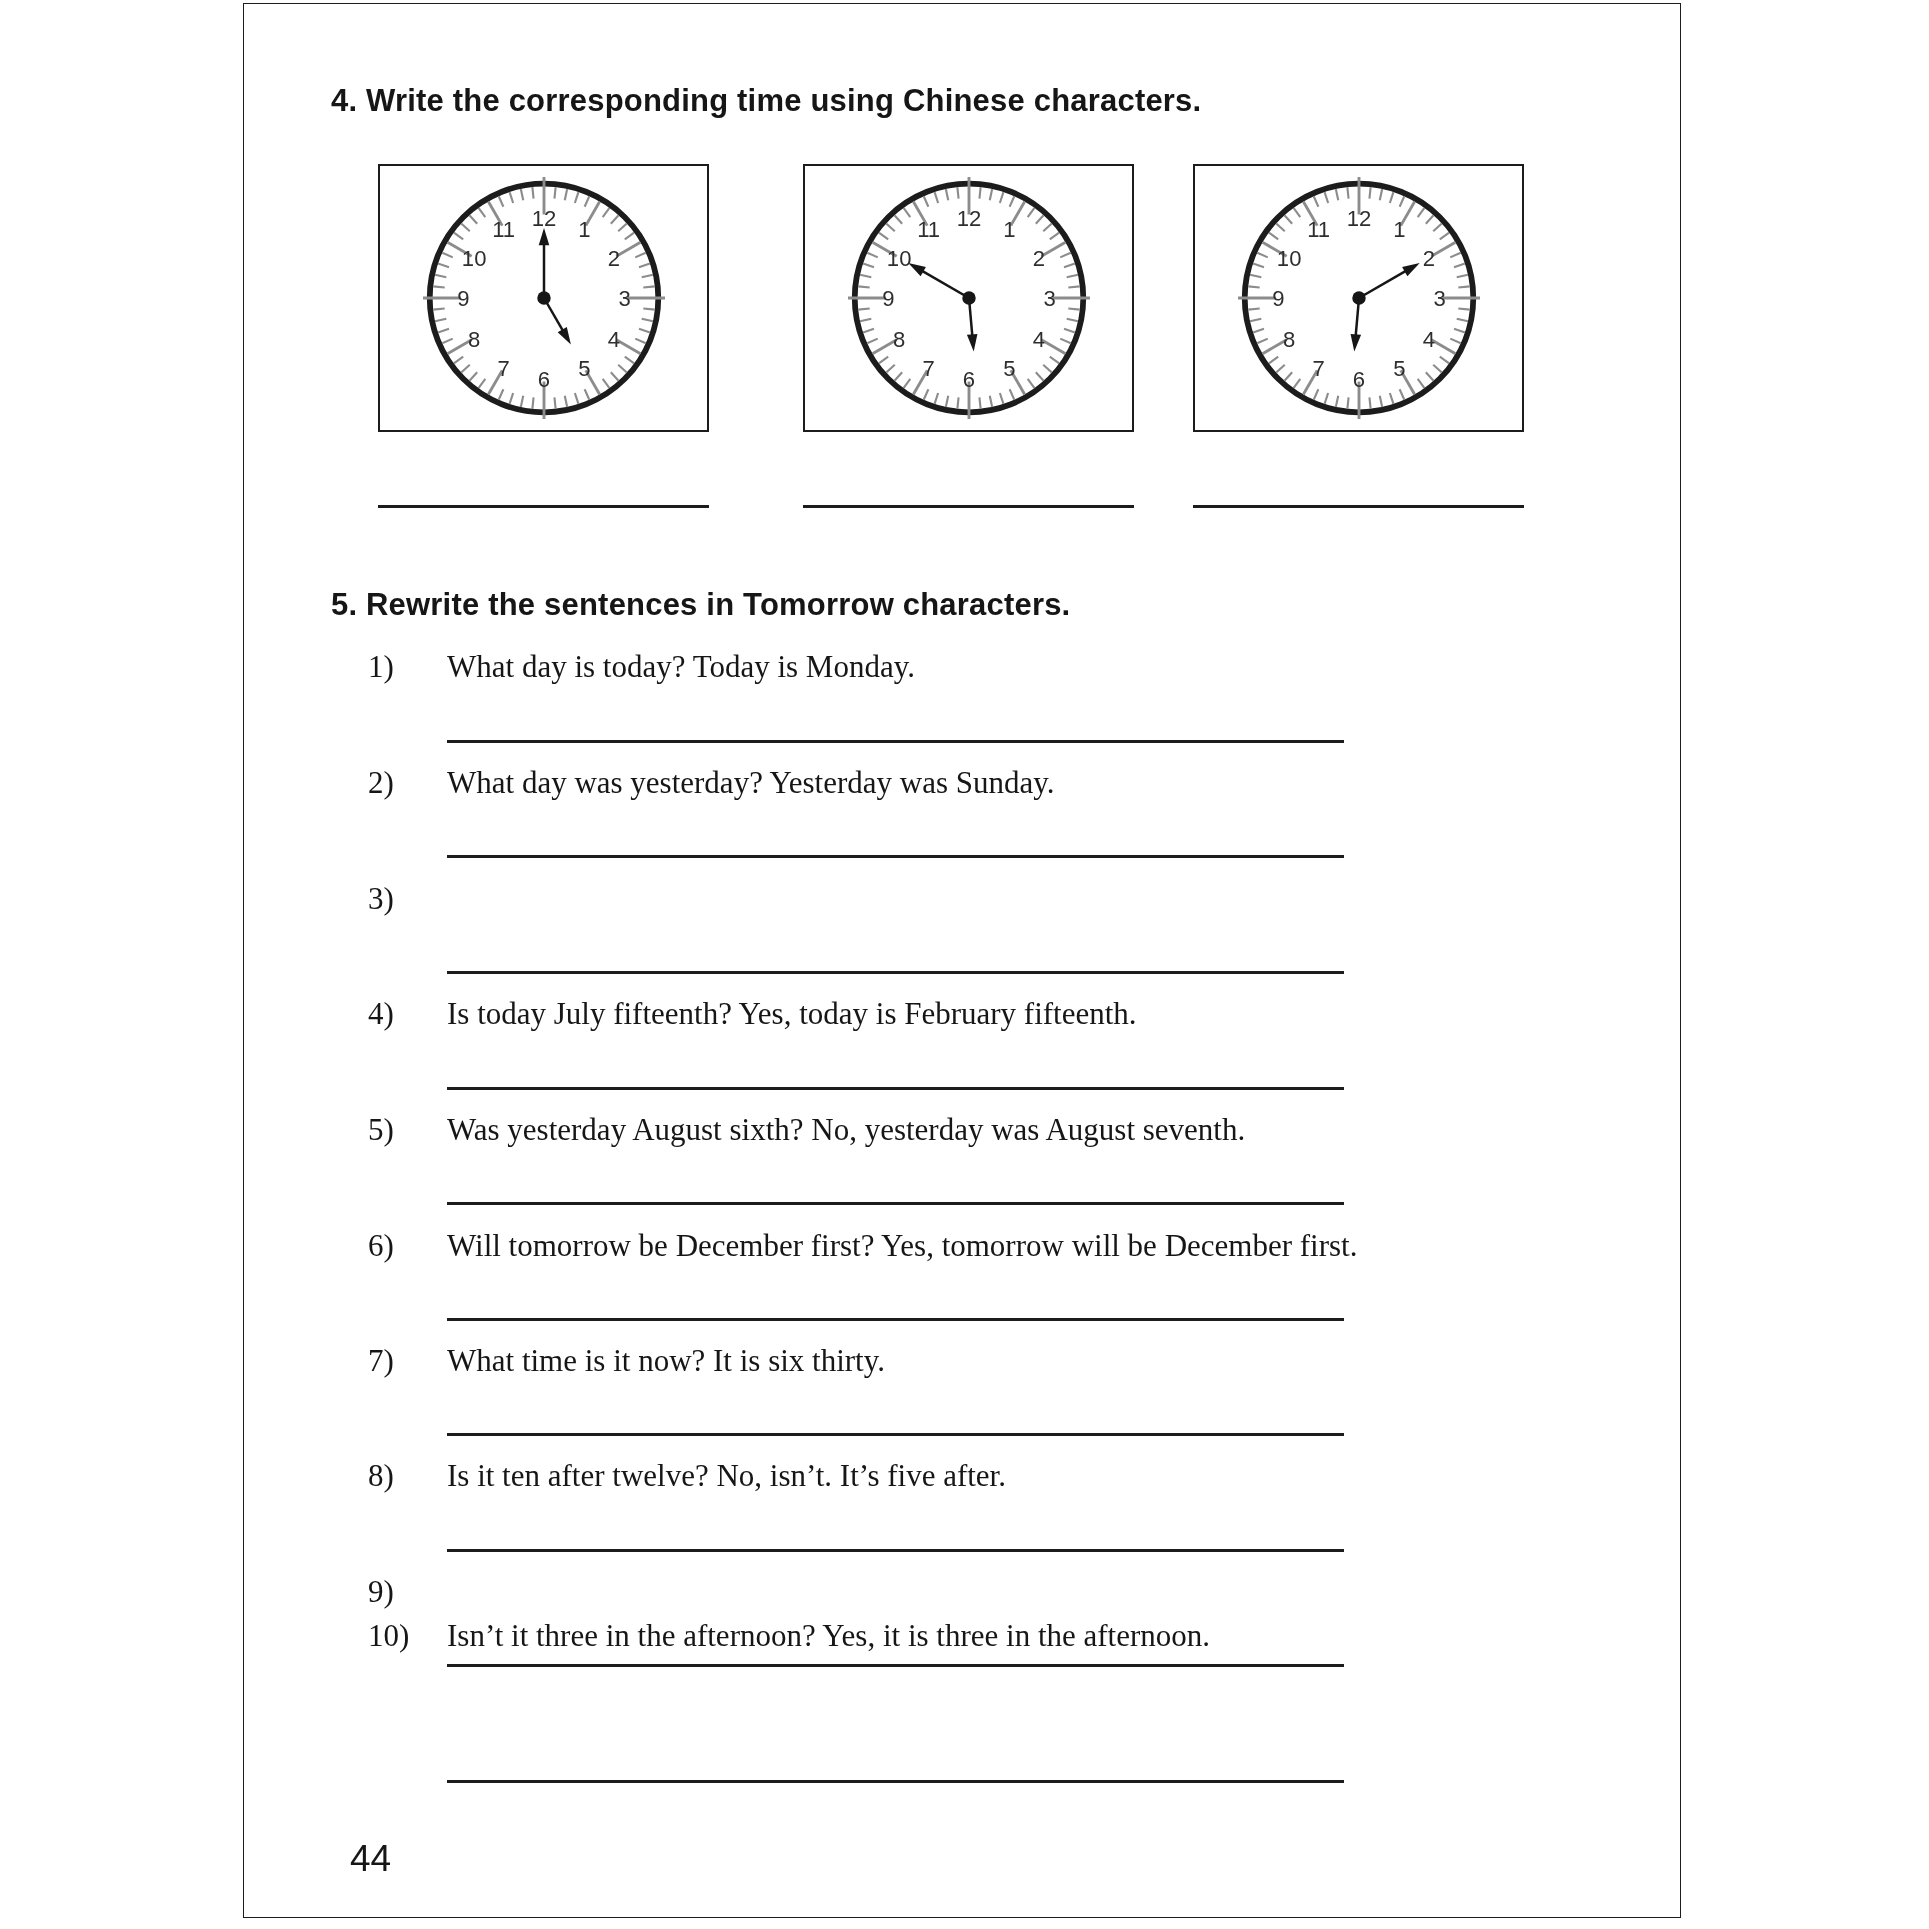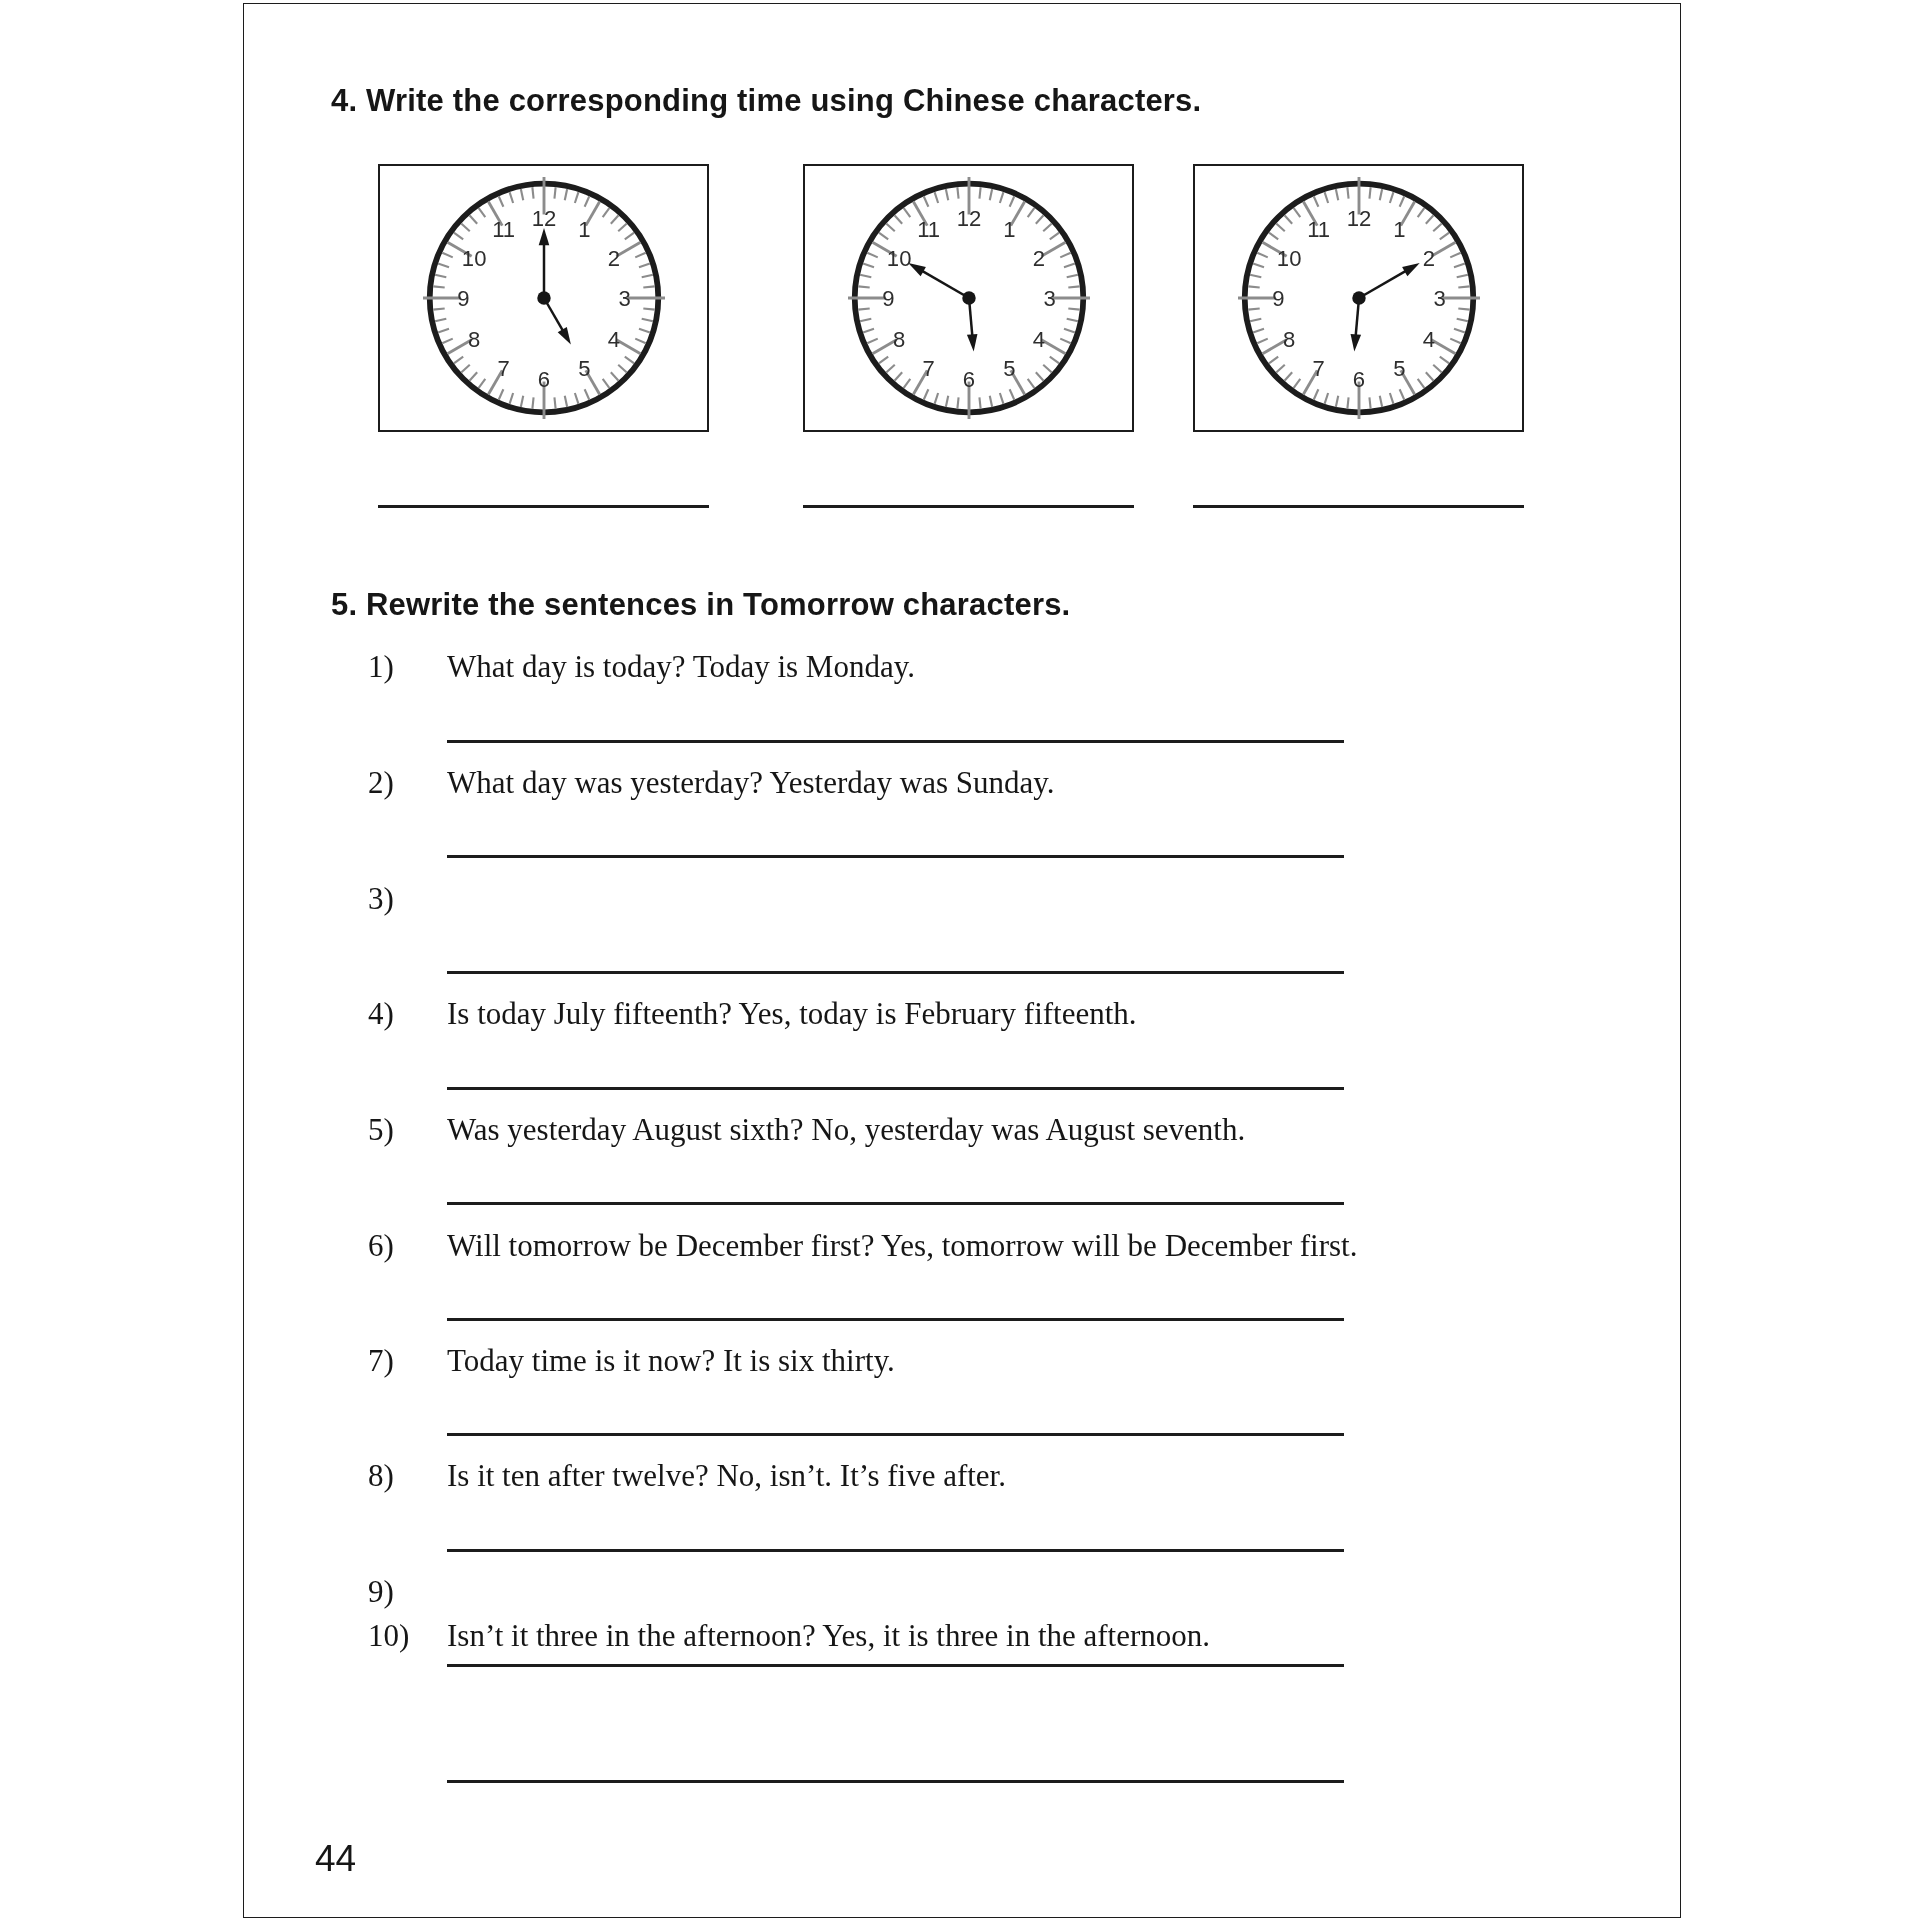--- a/index.html
+++ b/index.html
@@ -23,21 +23,21 @@
     border:2.9px solid #1c1c1c;box-sizing:border-box;
     display:flex;align-items:center;justify-content:center;
   }
   .blank{position:absolute;height:2.9px;background:#1c1c1c;}
   .item-row{
     position:absolute;left:368px;display:flex;color:#161616;
     font:400 31px/38px "Liberation Serif",serif;white-space:nowrap;
   }
   .item-num{width:79px;flex:none;}
   .page-num{
-    position:absolute;left:315px;top:1837px;color:#161616;
+    position:absolute;left:350px;top:1837px;color:#161616;
     font:400 37px/44px "Liberation Sans",sans-serif;
   }
 </style>
 </head>
 <body>
 
 <div class="frame"></div>
 
 <div class="heading" id="h4">
   <span class="h-num">4.</span>
@@ -340,21 +340,21 @@
       <span>Was yesterday August sixth? No, yesterday was August seventh.</span>
     </div>
     <div class="blank" style="left: 447px; width: 897px; top: 1202px;"></div>
     <div class="item-row" style="top: 1227px;">
       <span class="item-num">6)</span>
       <span>Will tomorrow be December first? Yes, tomorrow will be December first.</span>
     </div>
     <div class="blank" style="left: 447px; width: 897px; top: 1318px;"></div>
     <div class="item-row" style="top: 1342px;">
       <span class="item-num">7)</span>
-      <span>Today time is it now? It is six thirty.</span>
+      <span>What time is it now? It is six thirty.</span>
     </div>
     <div class="blank" style="left: 447px; width: 897px; top: 1433px;"></div>
     <div class="item-row" style="top: 1457px;">
       <span class="item-num">8)</span>
       <span>Is it ten after twelve? No, isn’t. It’s five after.</span>
     </div>
     <div class="blank" style="left: 447px; width: 897px; top: 1549px;"></div>
     <div class="item-row" style="top: 1573px;">
       <span class="item-num">9)</span>
     </div>

